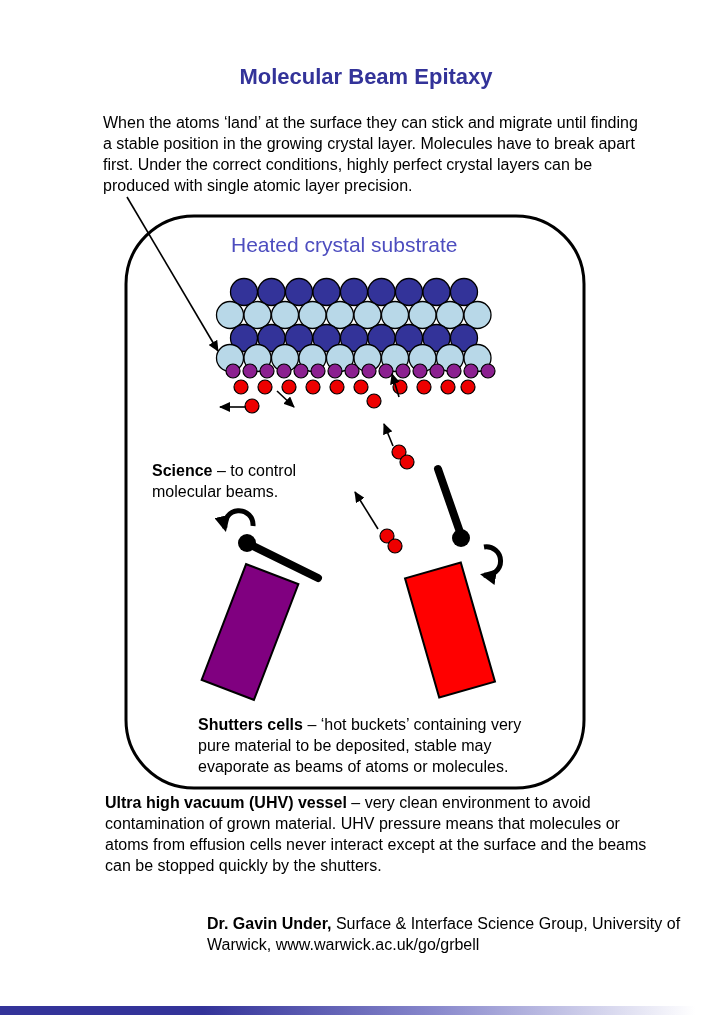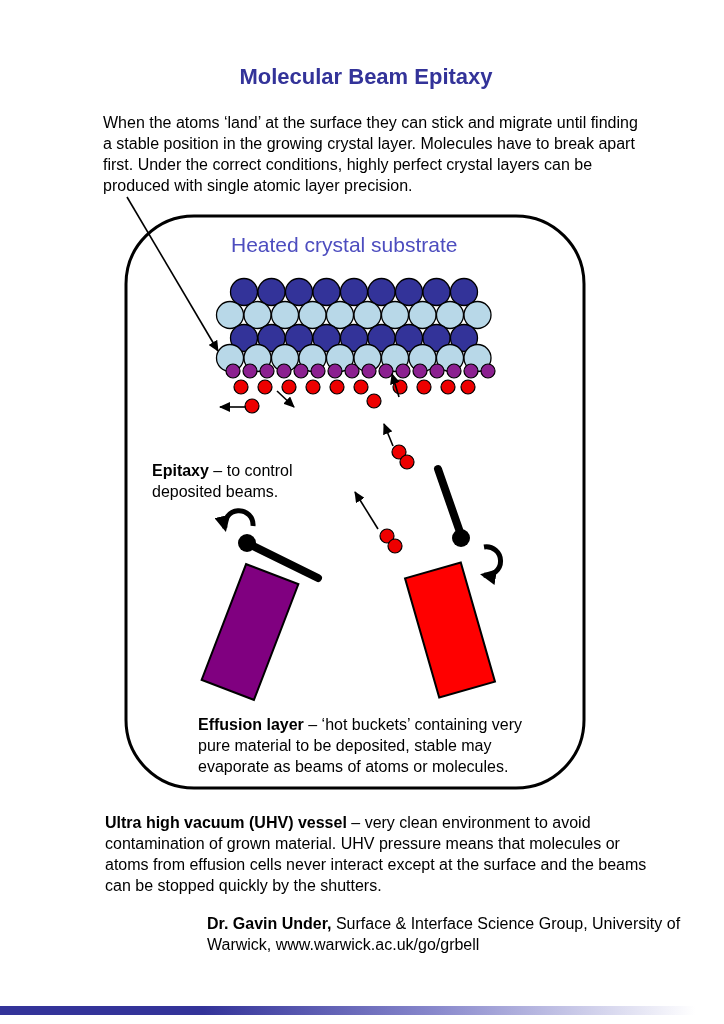--- a/index.html
+++ b/index.html
@@ -22,21 +22,21 @@
     font-weight: bold;
     color: var(--title_blue);
   }
   .para {
     position: absolute;
     margin: 8px;
     font-size: 16px;
     line-height: 21px;
   }
   .intro { left: 95px; top: 104px; width: 548px; }
-  .uhv-para { left: 97px; top: 804px; width: 552px; }
+  .uhv-para { left: 97px; top: 784px; width: 552px; }
   .credit-para { left: 199px; top: 905px; width: 480px; }
   .substrate-label {
     position: absolute;
     left: 231px; top: 233px;
     font-size: 21px;
     color: var(--substrate_blue);
   }
   .shutters-label { left: 144px; top: 452px; width: 174px; }
   .effusion-label { left: 190px; top: 706px; width: 332px; }
   .diagram-svg { position: absolute; left: 0; top: 0; }
@@ -173,23 +173,23 @@
     <circle class="pivot" cx="247" cy="543" r="9"></circle>
     <path class="rot-arrow" d="M 253 526 A 14.2 14.2 0 1 0 225 528" marker-end="url(#ahBig)"></path>
 
     <line class="arm" x1="438" y1="469" x2="461" y2="535"></line>
     <circle class="pivot" cx="461" cy="538" r="9"></circle>
     <path class="rot-arrow" d="M 484 547 A 14.2 14.2 0 1 1 484 575" marker-end="url(#ahBig)"></path>
   </svg>
 
   <div class="substrate-label">Heated crystal substrate</div>
 
-  <p class="para shutters-label"><b>Epitaxy</b><span> – to control deposited beams.</span></p>
+  <p class="para shutters-label"><b>Science</b><span> – to control molecular beams.</span></p>
 
-  <p class="para effusion-label"><b>Effusion layer</b><span> – ‘hot buckets’ containing very pure material to be deposited, stable may evaporate as beams of atoms or molecules.</span></p>
+  <p class="para effusion-label"><b>Shutters cells</b><span> – ‘hot buckets’ containing very pure material to be deposited, stable may evaporate as beams of atoms or molecules.</span></p>
 
   <p class="para uhv-para"><b>Ultra high vacuum (UHV) vessel</b><span> – very clean environment to avoid contamination of grown material. UHV pressure means that molecules or atoms from effusion cells never interact except at the surface and the beams can be stopped quickly by the shutters.</span></p>
 
   <p class="para credit-para"><b>Dr. Gavin Under,</b><span> Surface &amp; Interface Science Group, University of Warwick, www.warwick.ac.uk/go/grbell</span></p>
 
   <div class="footer-bar"></div>
 
 </div>
 
 </body></html>

